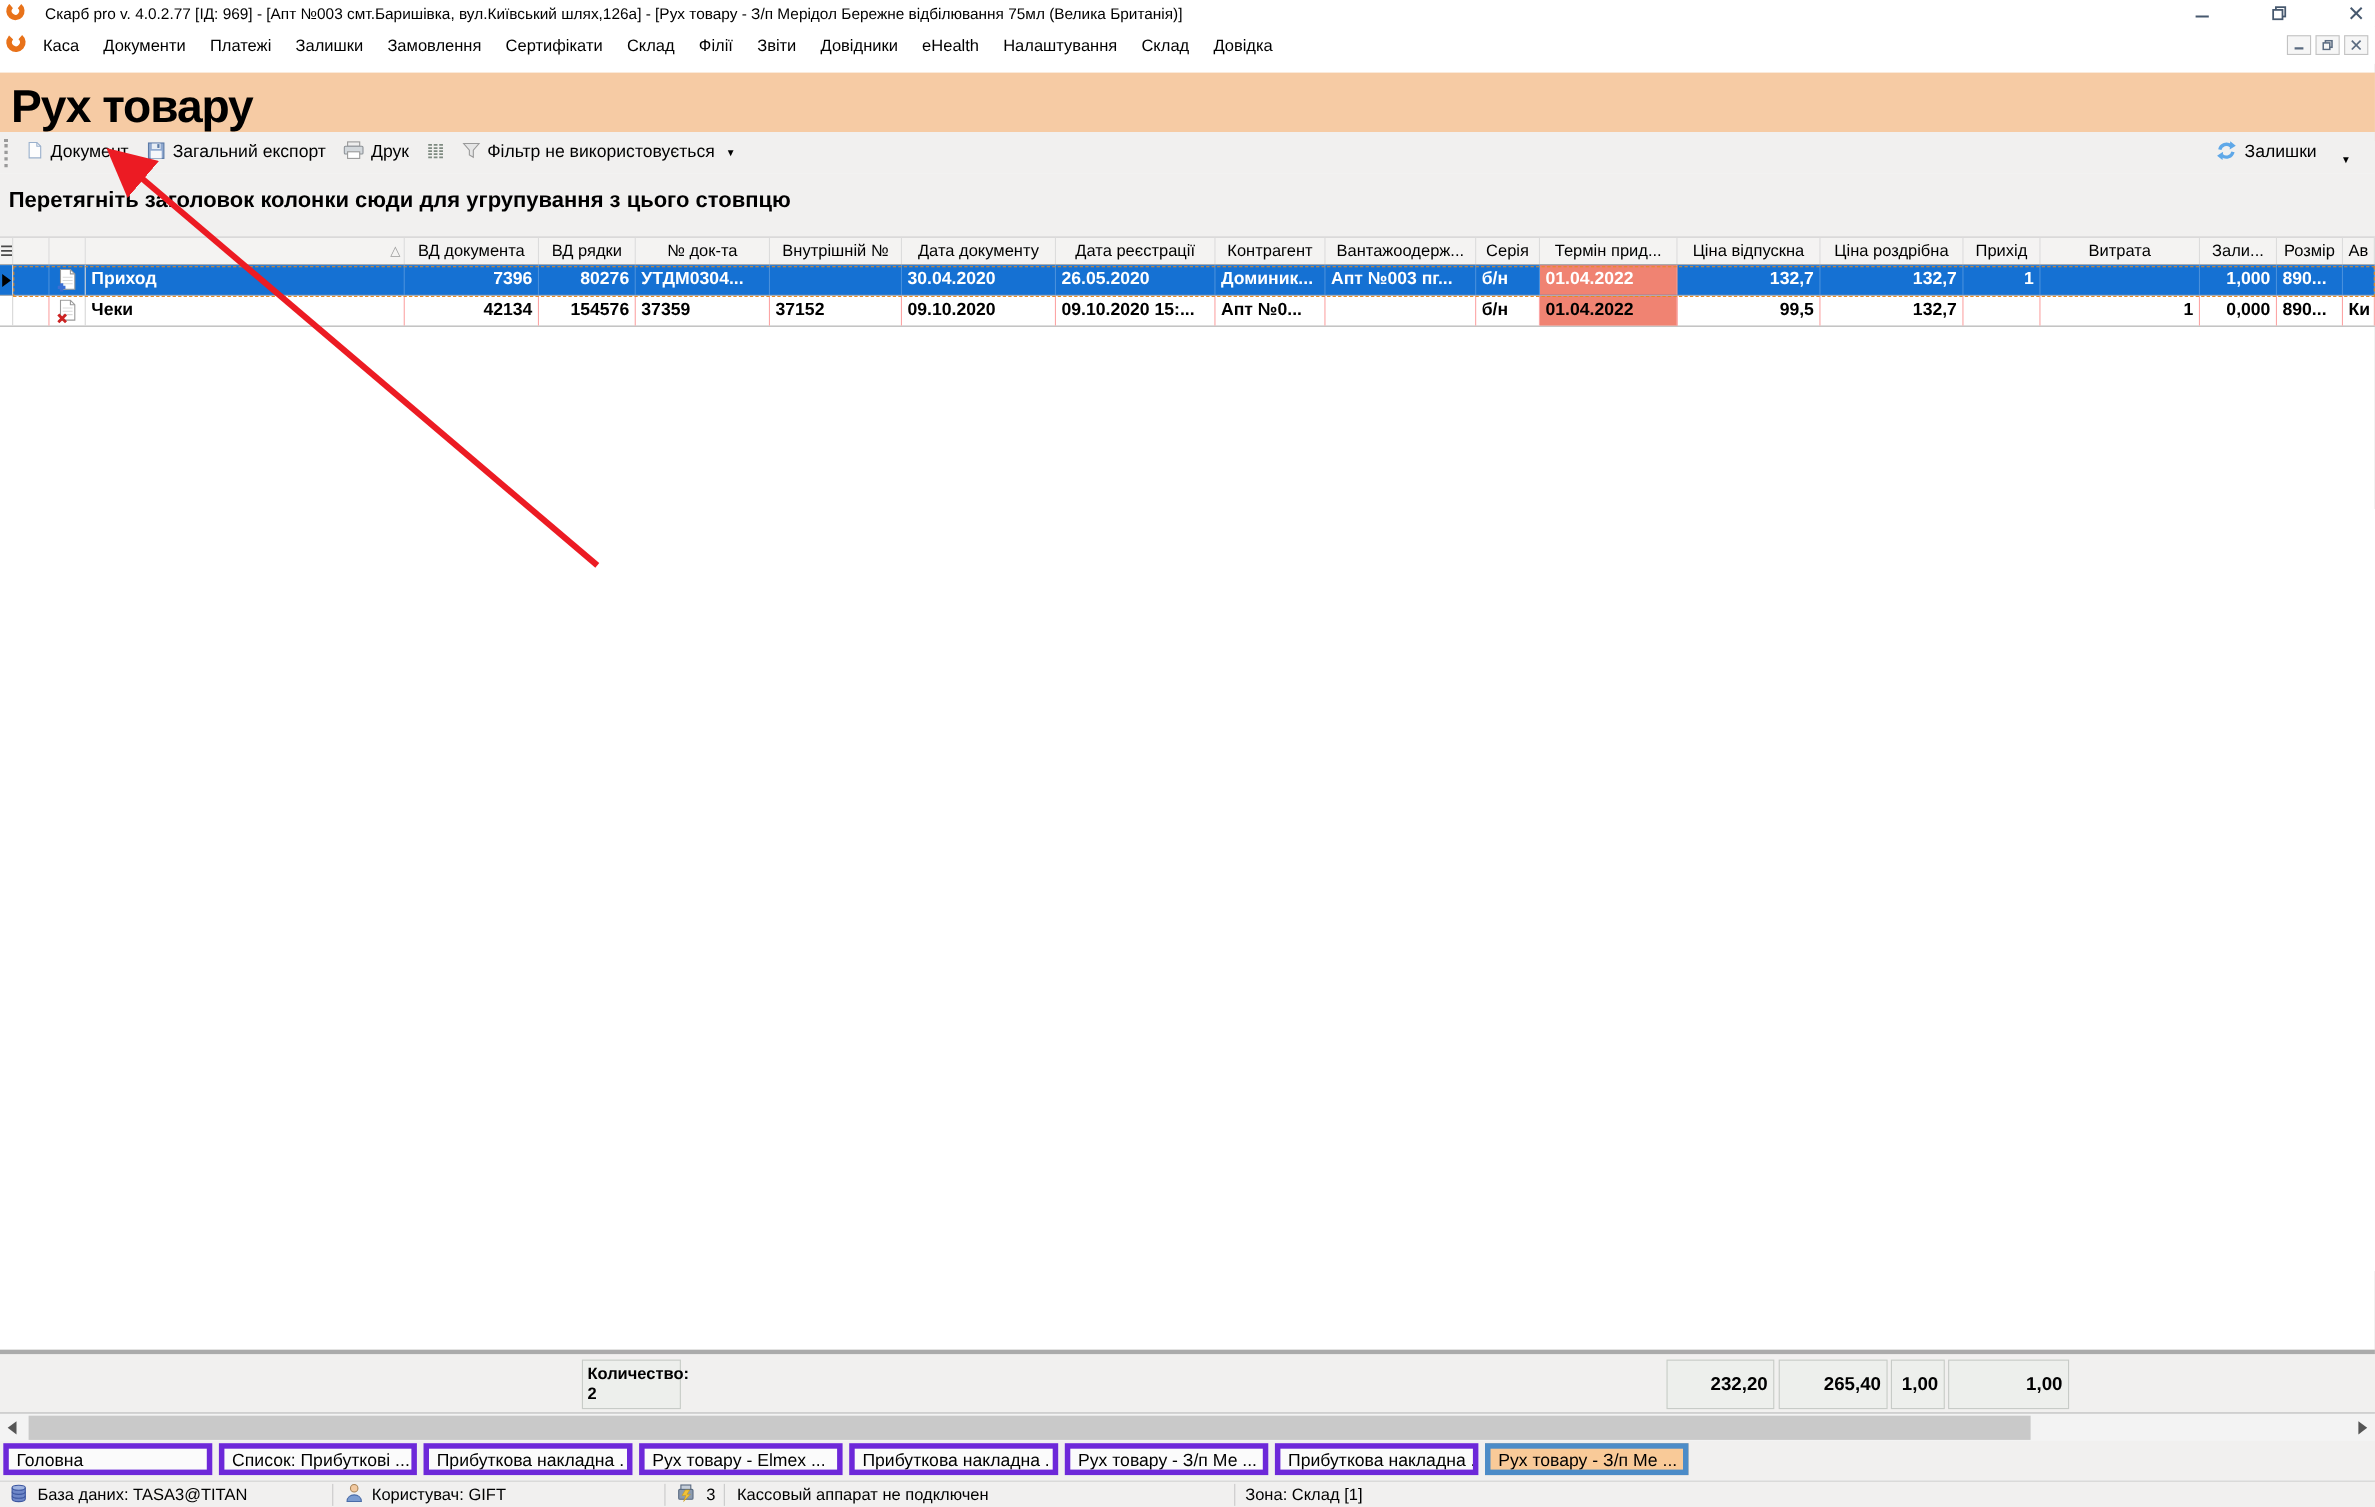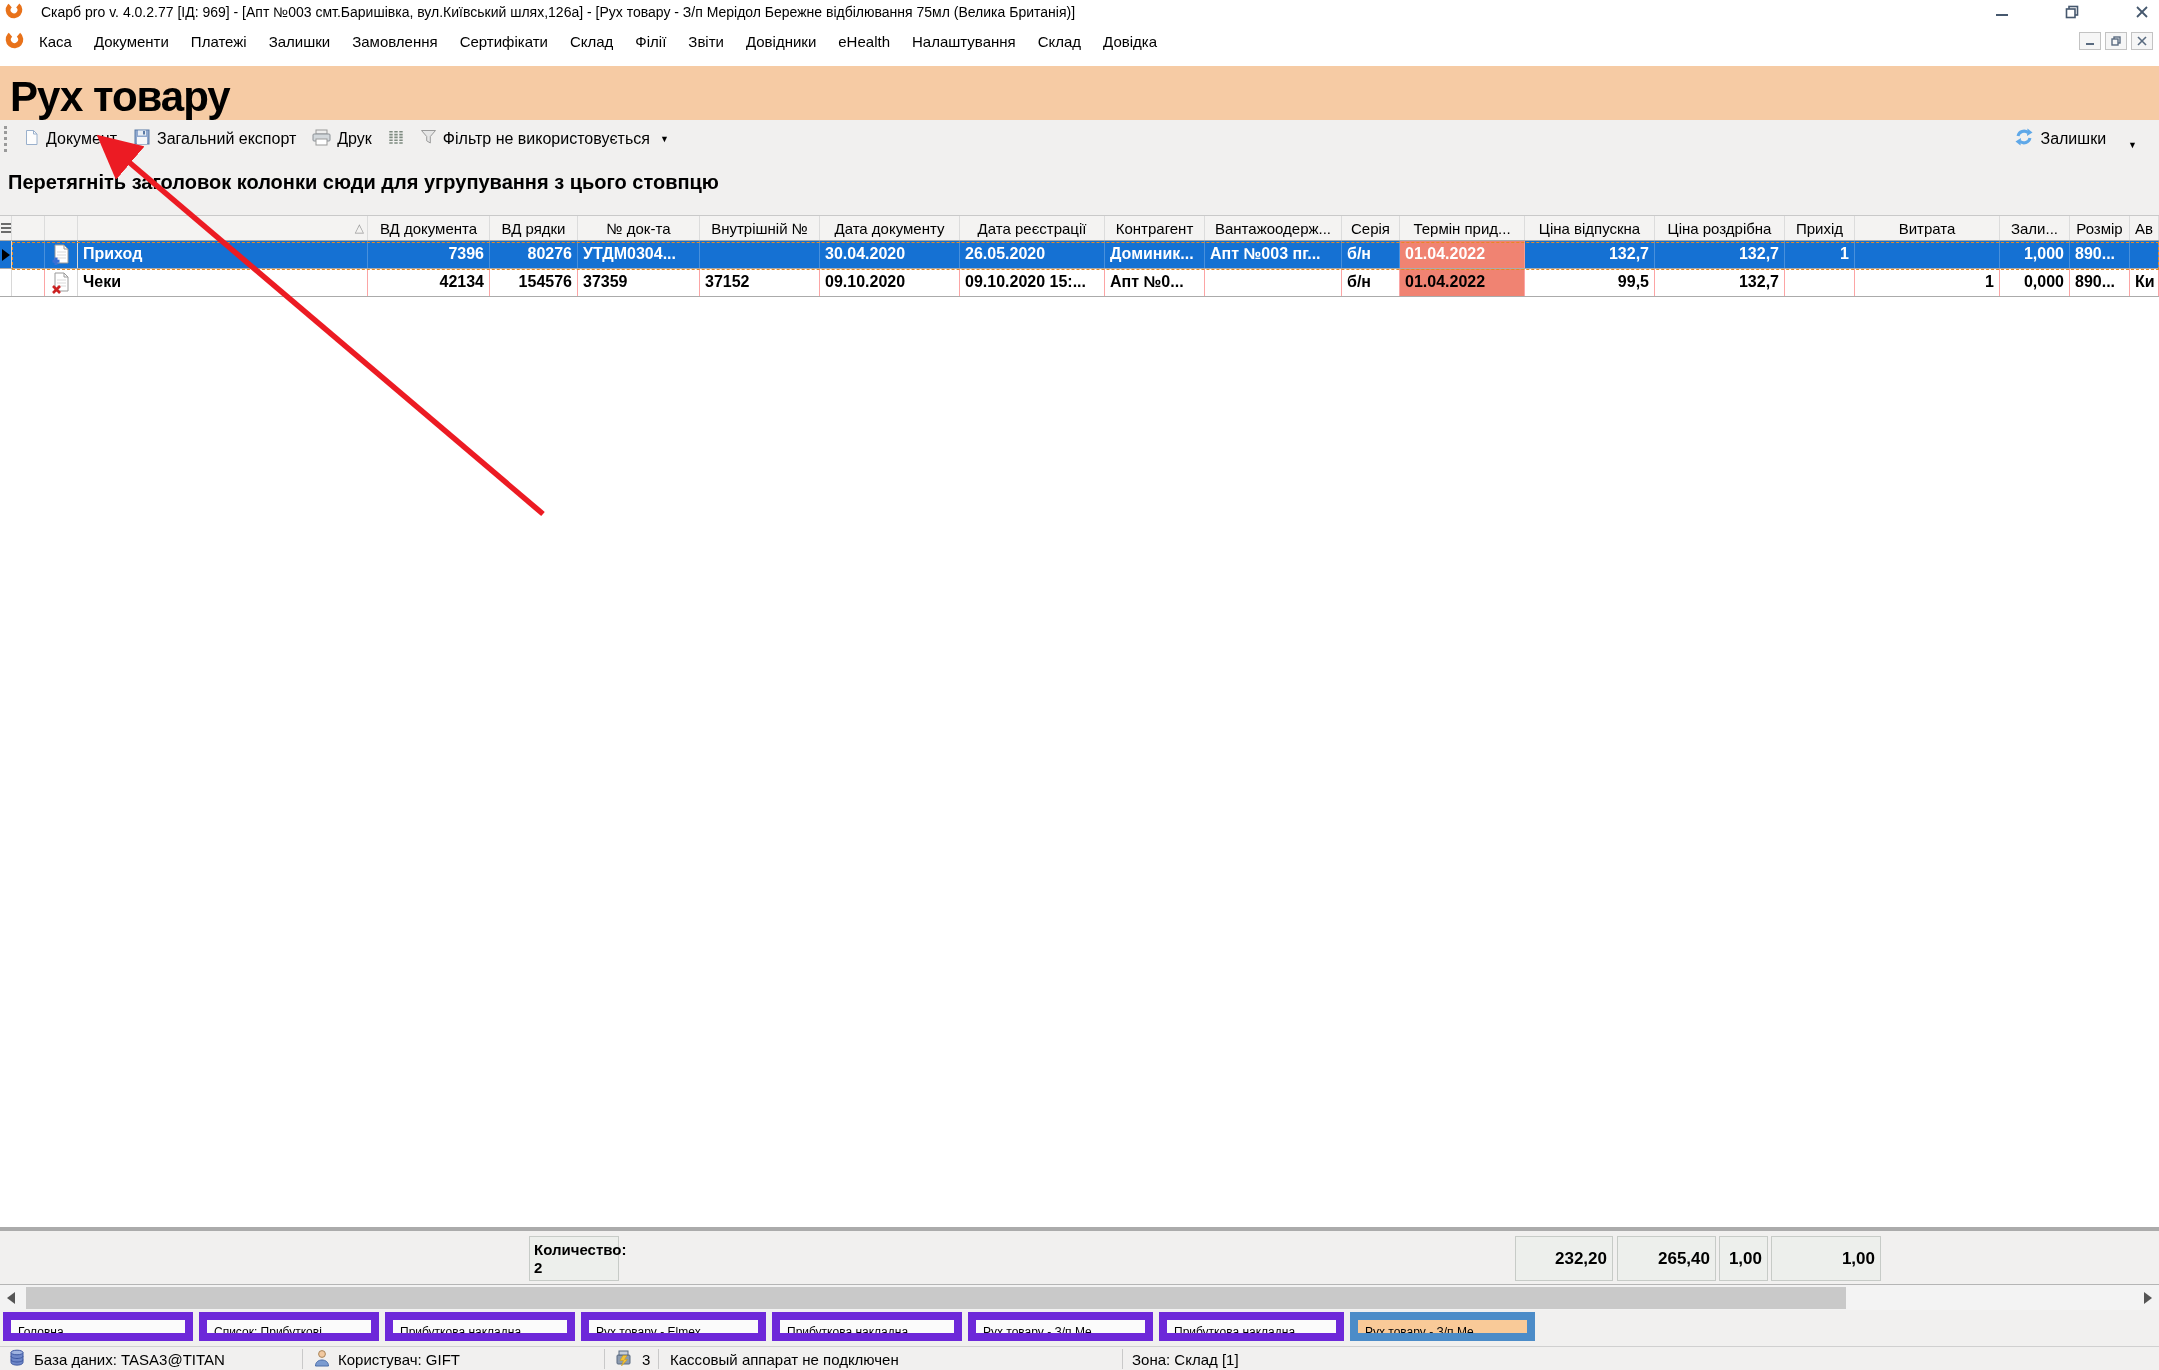--- a/index.html
+++ b/index.html
@@ -73,21 +73,21 @@
   
   .hscroll { position:absolute; top:1284px; left:0; width:100%; height:26px;
     background:#F3F3F3; border-top:1px solid #B5B5B5; }
   .hthumb { position:absolute; left:26px; top:2px; width:1820px; height:22px; background:#C9C9C9; }
   .arr { position:absolute; top:7px; width:0; height:0; }
   .arr-l { left:7px; border-right:8px solid #555; border-top:6px solid transparent; border-bottom:6px solid transparent; }
   .arr-r { right:7px; border-left:8px solid #555; border-top:6px solid transparent; border-bottom:6px solid transparent; }
   
   .tabbar { position:absolute; top:1310px; left:0; width:100%; height:36px;
     background:#F1F0EF; display:flex; gap:6px; padding:2px 0 0 3px; }
-  .tab { height:29px; border:8px solid #6d28d9; background:#FBFBFB; font-size:12px;
+  .tab { height:29px; border:5px solid #6d28d9; background:#FBFBFB; font-size:16px;
     line-height:24px; padding:0 7px; white-space:nowrap; overflow:hidden; cursor:default; }
   .tab.active { background:#F9CA98; border-color:#4C8CC8; }
   
   .statusbar { position:absolute; top:1346px; left:0; width:100%; height:24px;
     background:#F1F0EF; border-top:1px solid #D0D0D0; font-size:15px; }
   .sb-item { position:absolute; top:0; height:24px; display:flex; align-items:center; gap:8px; white-space:nowrap;text-align:center; }
   .sb-sep { position:absolute; top:2px; width:1px; height:20px; background:#C9C9C9; }
   
   .annotation { position:absolute; top:0; left:0; width:2159px; height:1370px; pointer-events:none; z-index:60; }
 </style>

